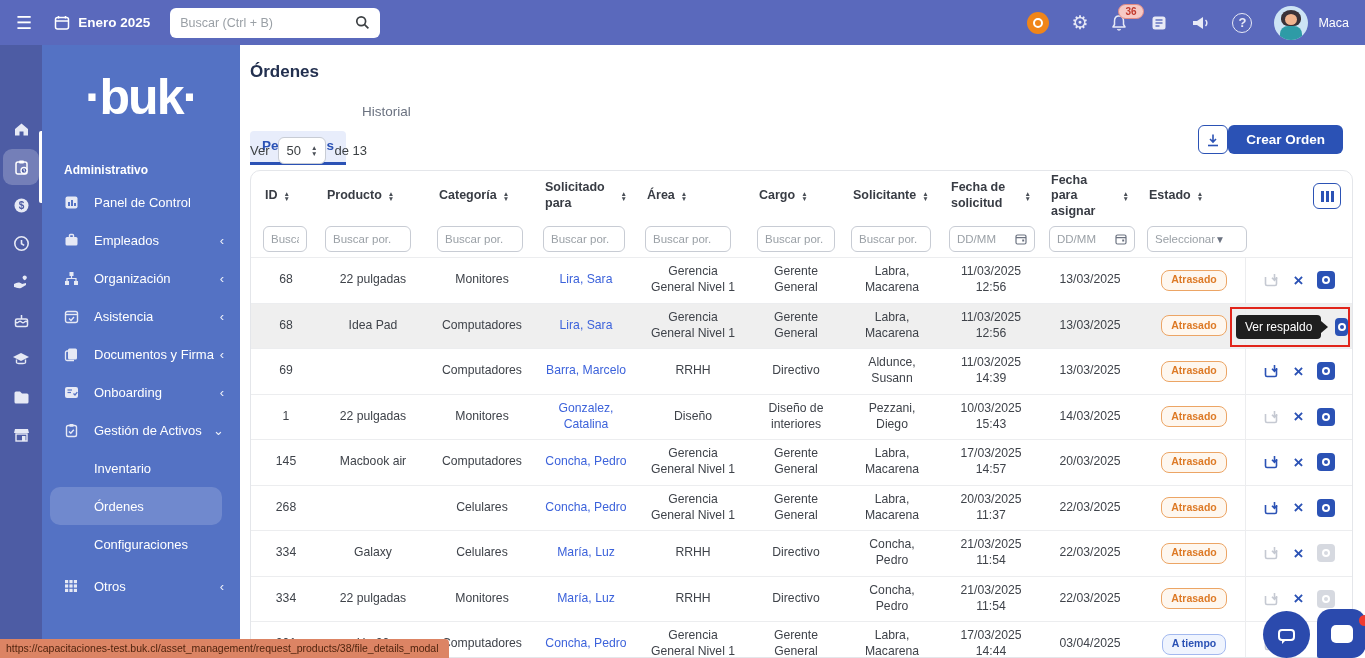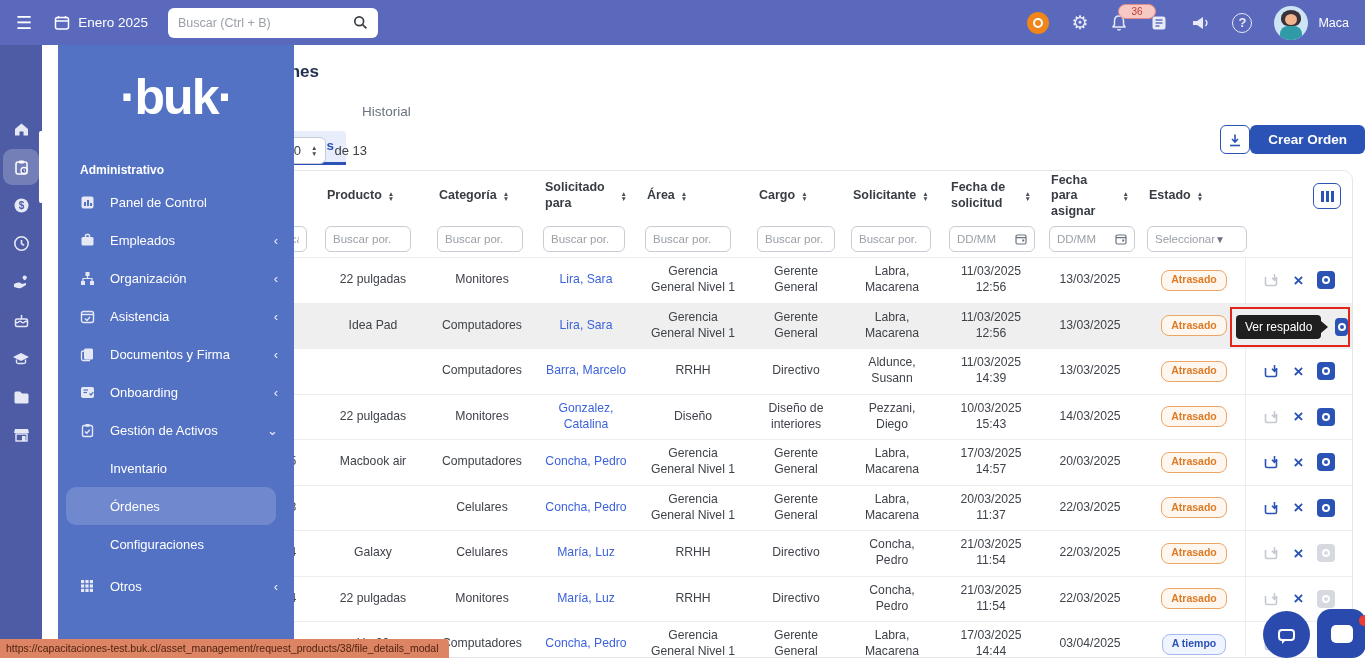--- a/index.html
+++ b/index.html
@@ -4,36 +4,36 @@
 <style>
   * { margin:0; padding:0; box-sizing:border-box; }
   html,body { width:1365px; height:658px; overflow:hidden; background:#fff;
     font-family:"Liberation Sans", sans-serif; }
 
   
   .topbar { position:absolute; left:0; top:0; width:1365px; height:45px;
     background:#5A69BC; display:flex; align-items:center; z-index:30; }
   .hamburger { color:#fff; font-size:18px; margin-left:16px; cursor:pointer; }
   .tb-cal { margin-left:22px; display:flex; align-items:center; gap:8px; }
-  .tb-period { color:#fff; font-size:13.5px; font-weight:normal; }
+  .tb-period { color:#fff; font-size:13.5px; font-weight:bold; }
   .tb-search { margin-left:20px; width:210px; height:30px; background:#fff;
     border-radius:6px; display:flex; align-items:center; padding:0 10px; }
   .tb-search input { border:none; outline:none; flex:1; font-size:12.5px;
     color:#5f6368; font-family:"Liberation Sans",sans-serif; }
   .tb-search input::placeholder { color:#9aa0a6; }
   .tb-right { margin-left:auto; display:flex; align-items:center; gap:22px;
     margin-right:16px; }
   .ring-icon { width:22px; height:22px; border-radius:50%; background:#F08519;
     display:flex; align-items:center; justify-content:center; }
   .ring-icon .inner { width:10px; height:10px; border:2px solid #fff; border-radius:50%; }
   .gear { color:#e8eaf6; font-size:19px; }
   .bell-wrap { position:relative; }
   .badge { position:absolute; top:-10px; left:8px; background:#F6C9C5;
-    color:#C23A2E; border:1px solid #E58B83; font-size:10px; font-weight:normal;
-    padding:1px 12px; border-radius:9px; }
+    color:#C23A2E; border:1px solid #E58B83; font-size:10px; font-weight:bold;
+    padding:1px 6px; border-radius:9px; }
   .help-circle { width:20px; height:20px; border:1.7px solid #e8eaf6; border-radius:50%;
     color:#e8eaf6; font-size:13px; font-weight:bold; display:flex;
     align-items:center; justify-content:center; }
   .avatar { width:34px; height:34px; border-radius:50%; background:#CDE4F5;
     position:relative; overflow:hidden; }
   .avatar .hair { position:absolute; left:7px; top:4px; width:20px; height:16px;
     border-radius:50% 50% 40% 40%; background:#3A3238; }
   .avatar .face { position:absolute; left:11px; top:8px; width:12px; height:11px;
     border-radius:50%; background:#F0B48F; }
   .avatar .shirt { position:absolute; left:6px; top:20px; width:22px; height:14px;
@@ -44,22 +44,22 @@
   .rail { position:absolute; left:0; top:45px; width:42px; height:613px;
     background:#4D5CA4; z-index:20; }
   .rail .ric { position:absolute; left:50%; transform:translateX(-50%);
     width:36px; height:36px; display:flex; align-items:center; justify-content:center;
     border-radius:9px; }
   .rail .ric.active { background:rgba(255,255,255,.22); }
   .rail .active-bar { position:absolute; right:0; width:3px; height:72px;
     background:#fff; border-radius:2px 0 0 2px; }
 
   
-  .sidebar { position:absolute; left:42px; top:45px; width:236px; height:613px;
-    background:#5472C4; z-index:20; color:#fff;margin-left:16px; }
+  .sidebar { position:absolute; left:42px; top:45px; width:198px; height:613px;
+    background:#5472C4; z-index:20; color:#fff; }
   .logo { text-align:center; margin-top:14px; font-size:50px; font-weight:bold;
     letter-spacing:-2px; line-height:76px; }
   .section-label { font-size:12px; font-weight:bold; margin:28px 0 6px 22px; }
   .menu-item { display:flex; align-items:center; height:38px; padding:0 16px 0 22px;
     font-size:13px; cursor:pointer; }
   .menu-item .mi-icon { width:17px; margin-right:13px; display:flex; }
   .menu-item .chev { margin-left:auto; font-size:13px; opacity:.9; }
   .sub-item { height:38px; display:flex; align-items:center; padding-left:52px;
     font-size:13px; cursor:pointer; }
   .sub-item.active { background:rgba(255,255,255,.17); border-radius:10px;
@@ -72,21 +72,21 @@
     font-weight:bold; color:#23304F; }
   .tabs { position:absolute; left:10px; top:52px; display:flex; gap:4px; }
   .tab { font-size:13.5px; padding:7px 12px 9px; color:#6b7280; cursor:pointer; }
   .tab.active { color:#2B52B5; font-weight:bold; background:#E8EDFB;
     border-bottom:3px solid #2B52B5; border-radius:4px 4px 0 0;margin-top:34px; }
   .ver-row { position:absolute; left:10px; top:92px; display:flex;
     align-items:center; gap:8px; font-size:13px; color:#3c4043; }
   .ver-select { border:1px solid #C8CCD4; border-radius:6px; height:27px;
     padding:0 8px; display:flex; align-items:center; gap:10px; font-size:13px;
     background:#fff; cursor:pointer; }
-  .hdr-actions { position:absolute; right:0; top:80px; display:flex; }
+  .hdr-actions { position:absolute; right:22px; top:80px; display:flex; }
   .btn-export { width:30px; height:29px; border:1px solid #2B52B5; border-radius:6px;
     background:#fff; display:flex; align-items:center; justify-content:center;
     cursor:pointer; }
   .btn-create { height:29px; background:#2B52B5; color:#fff; border:none;
     border-radius:6px; font-size:13.5px; font-weight:bold; padding:0 18px;
     cursor:pointer; font-family:"Liberation Sans",sans-serif; }
 
   
   .card { position:absolute; left:10px; top:125px; width:1103px; height:488px;
     border:1px solid #E4E6EA; border-radius:10px 10px 0 0; overflow:hidden;

